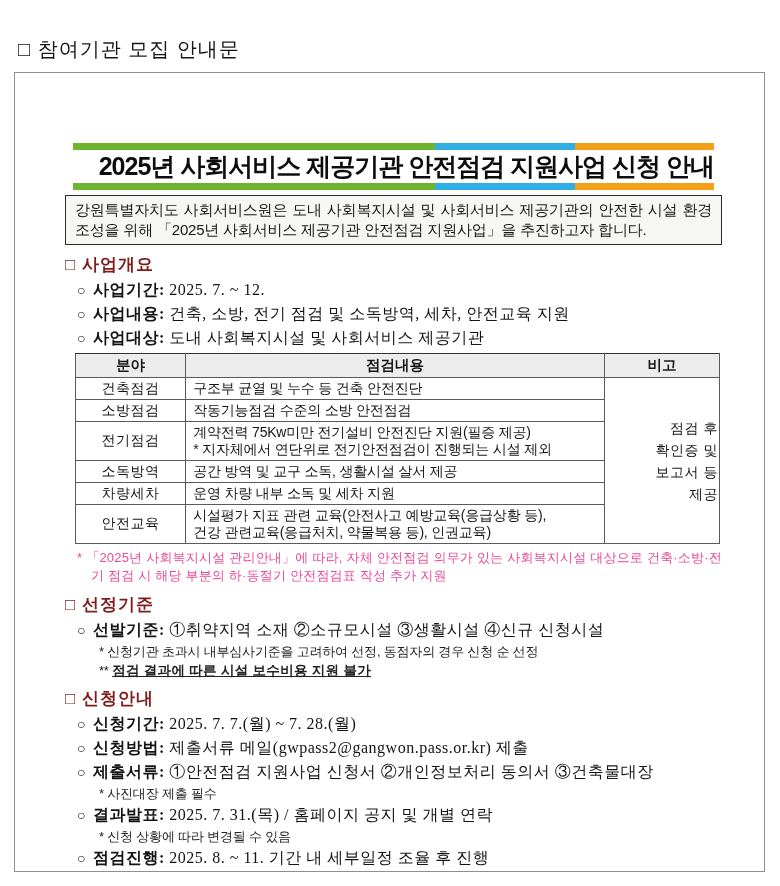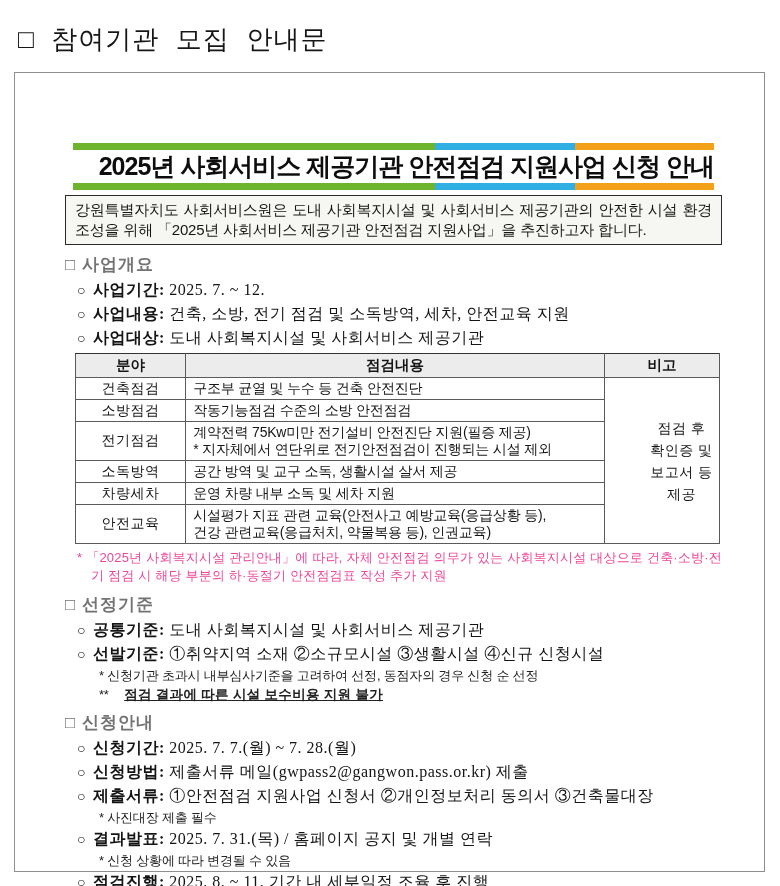--- a/index.html
+++ b/index.html
@@ -1,23 +1,23 @@
 <!DOCTYPE html>
 <html><head>
 <meta charset="utf-8">
 <style>
   html,body{margin:0;padding:0;}
   body{
     width:780px;height:886px;background:#ffffff;position:relative;
     font-family:"Liberation Sans",sans-serif;color:#111;overflow:hidden;
   }
   .doc-heading{
-    position:absolute;left:18px;top:22px;
-    font-family:Liberation Mono, monospace;
-    font-size:26px;letter-spacing:1px;color:#161616;
+    position:absolute;left:18px;top:36px;
+    font-family:Liberation Sans, sans-serif;
+    font-size:20px;letter-spacing:1px;color:#161616;
   }
   .stray{
     position:absolute;left:16px;top:444px;
     font-family:"Liberation Serif",serif;font-size:16px;color:#333;
   }
   .outer-box{
     position:absolute;left:14px;top:72px;width:749px;height:798px;
     border:1px solid #8f8f8f;background:#fff;
   }
   .box-inner{padding:70px 42px 0 50px;}
@@ -33,51 +33,51 @@
     letter-spacing:-1px;color:#0d0d0d;white-space:nowrap;
   }
 
   
   .intro{
     margin-top:5px;border:1.5px solid #2a2a2a;background:#f6f6f3;
     padding:4px 9px;font-size:15px;line-height:20px;font-weight:normal;
     color:#151515;text-align:justify;letter-spacing:-0.2px;
   }
 
-  .sec-title{margin:8px 0 3px;font-size:17px;font-weight:bold;color:#737373;letter-spacing:1px;}
+  .sec-title{margin:8px 0 3px;font-size:17px;font-weight:bold;color:#7f1d1d;letter-spacing:1px;}
   .item{
     padding-left:12px;font-size:16px;line-height:21px;margin-top:2px;
     font-family:"Liberation Serif","DejaVu Serif",serif;color:#141414;
     letter-spacing:0.5px;white-space:nowrap;
   }
   .item .bullet{font-family:"Liberation Sans",sans-serif;font-size:14px;margin-right:7px;}
   .item .label{font-weight:bold;}
   .subnote{
     padding-left:34px;font-size:13px;line-height:16px;margin-top:3px;
     color:#222;letter-spacing:-0.2px;
   }
-  .warning{font-size:13.5px;font-weight:bold;text-decoration:underline;letter-spacing:0.3px;margin-left:12px;}
+  .warning{font-size:13.5px;font-weight:bold;text-decoration:underline;letter-spacing:0.3px;}
 
   
   table.inspect{
     border-collapse:collapse;margin:4px 0 0 10px;width:645px;
     font-size:14px;color:#151515;table-layout:fixed;
   }
   table.inspect th,table.inspect td{border:1px solid #5a5a5a;}
   table.inspect thead th{
     background:#ececec;font-weight:bold;font-size:14.5px;height:21px;
     border-top:1.5px solid #333;
   }
   col.c-field{width:110px;}
   col.c-content{width:418px;}
   col.c-remark{width:115px;}
   td.field{text-align:center;height:19px;letter-spacing:0.5px;}
   td.content{padding:1px 7px;letter-spacing:-0.2px;}
   td.content div{line-height:17px;}
-  td.remark{text-align:center;vertical-align:middle;padding-left:40px;}
+  td.remark{text-align:right;vertical-align:middle;padding-left:40px;}
   td.remark div{line-height:22px;letter-spacing:0.5px;}
   tr.dbl td{height:36px;}
 
   .tbl-footnote{
     margin-top:5px;padding-left:26px;text-indent:-14px;
     font-size:13px;line-height:18px;color:#ec4899;text-align:justify;
     letter-spacing:0.2px;
   }
 </style>
 </head>
@@ -171,24 +171,20 @@
           </td>
         </tr>
       </tbody>
     </table>
 
     <div class="tbl-footnote">* 「2025년 사회복지시설 관리안내」에 따라, 자체 안전점검 의무가 있는 사회복지시설 대상으로 건축·소방·전기 점검 시 해당 부분의 하·동절기 안전점검표 작성 추가 지원</div>
 
     <div class="sec-title">□ 선정기준</div>
 
     <div class="item">
-      <span class="bullet">○</span><span class="label">공통기준:</span>
-      <span class="value">도내 사회복지시설 및 사회서비스 제공기관</span>
-    </div>
-    <div class="item">
       <span class="bullet">○</span><span class="label">선발기준:</span>
       <span class="value">①취약지역 소재 ②소규모시설 ③생활시설 ④신규 신청시설</span>
     </div>
     <div class="subnote">* 신청기관 초과시 내부심사기준을 고려하여 선정, 동점자의 경우 신청 순 선정</div>
     <div class="subnote">
       <span>**</span>
       <span class="warning">점검 결과에 따른 시설 보수비용 지원 불가</span>
     </div>
 
     <div class="sec-title">□ 신청안내</div>

